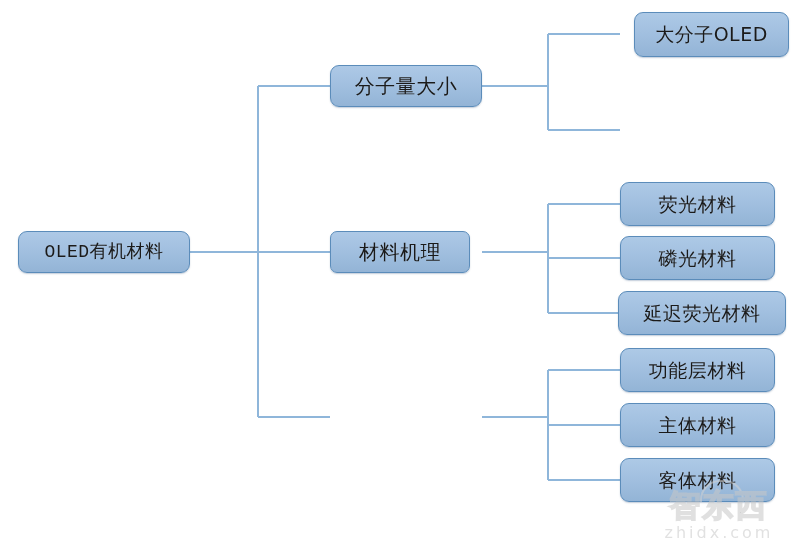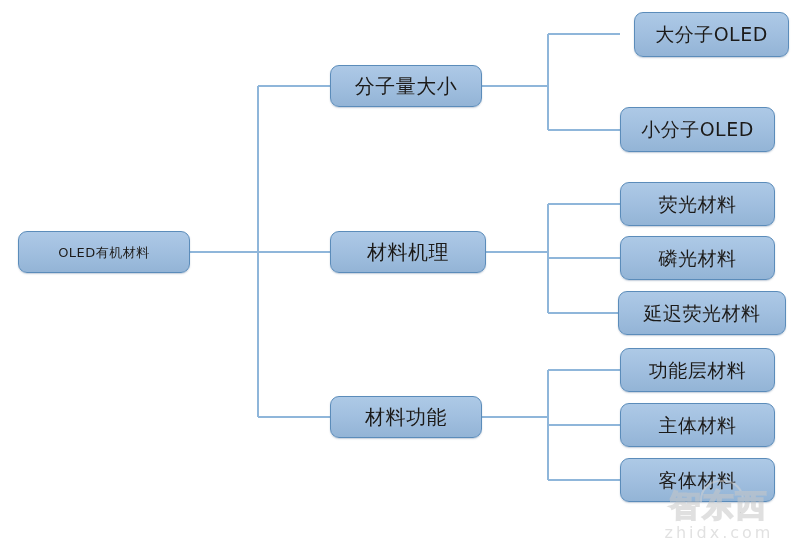--- a/index.html
+++ b/index.html
@@ -38,21 +38,21 @@
     color: #1a1a1a;
     letter-spacing: 0.5px;
     white-space: nowrap;
   }
   .node-label {
     display: block;
     line-height: 1;
     font-weight: 500;
     text-shadow: 0 0 1px rgba(255,255,255,0.25);
   }
-  .node.root      { font-size: 13px; }
+  .node.root      { font-size: 18px; font-family: Liberation Mono, monospace; }
   .node.level2    { font-size: 20px; }
   .node.leaf      { font-size: 19px; }
 
   
   #watermark {
     position: absolute;
     left: 646px;
     top: 486px;
     width: 146px;
     height: 52px;
@@ -121,32 +121,26 @@
       <line x1="548" y1="480" x2="620" y2="480" stroke="#8fb6da" stroke-width="1.8" shape-rendering="crispEdges"></line>
     </svg>
 
   <div class="node root" id="node-root" style="left: 18px; top: 231px; width: 172px; height: 42px;">
     <span class="node-label">OLED有机材料</span>
   </div>
 
   <div class="node level2" id="node-l2-1" style="left: 330px; top: 65px; width: 152px; height: 42px; border-radius: 9px;">
     <span class="node-label">分子量大小</span>
   </div>
-  <div class="node level2" id="node-l2-2" style="left: 330px; top: 231px; width: 156px; height: 42px;">
+  <div class="node level2" id="node-l2-2" style="left: 330px; top: 231px; width: 140px; height: 42px; border-radius: 7px;">
     <span class="node-label">材料机理</span>
-  </div>
-  <div class="node level2" id="node-l2-3" style="left: 330px; top: 396px; width: 152px; height: 42px;">
-    <span class="node-label">材料功能</span>
   </div>
 
   <div class="node leaf" id="node-lf-1" style="left: 620px; top: 12px; width: 155px; height: 45px; margin-left: 14px;">
     <span class="node-label">大分子OLED</span>
-  </div>
-  <div class="node leaf" id="node-lf-2" style="left: 620px; top: 107px; width: 155px; height: 45px;">
-    <span class="node-label">小分子OLED</span>
   </div>
   <div class="node leaf" id="node-lf-3" style="left: 620px; top: 182px; width: 155px; height: 44px;">
     <span class="node-label">荧光材料</span>
   </div>
   <div class="node leaf" id="node-lf-4" style="left: 620px; top: 236px; width: 155px; height: 44px;">
     <span class="node-label">磷光材料</span>
   </div>
   <div class="node leaf" id="node-lf-5" style="left: 618px; top: 291px; width: 168px; height: 44px;">
     <span class="node-label">延迟荧光材料</span>
   </div>

